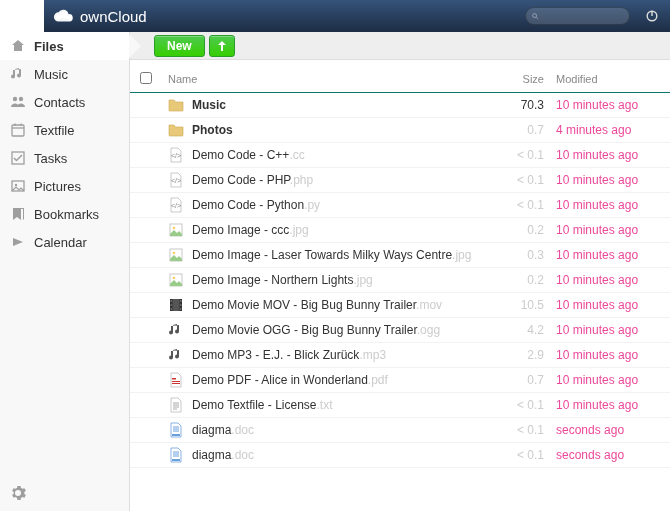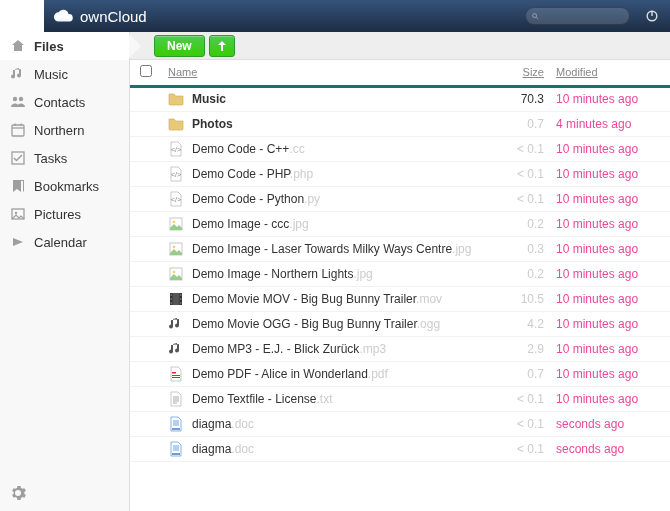--- a/index.html
+++ b/index.html
@@ -13,27 +13,27 @@
 .search-input { background: transparent; border: none; outline: none; color: #fff; font-size: 11px; width: 80px; margin-left: 4px; }
 .power-btn { margin-left: 12px; width: 20px; height: 20px; display: flex; align-items: center; justify-content: center; cursor: pointer; }
 .body-layout { display: flex; height: calc(511px - 32px); }
 .sidebar { width: 130px; background: #f8f8f8; border-right: 1px solid #ddd; position: relative; }
 .sidebar-item { display: flex; align-items: center; height: 28px; padding: 0 10px; color: #333; cursor: pointer; font-size: 13px; gap: 8px; }
 .sidebar-item.active { background: #fff; font-weight: bold; position: relative; }
 .sidebar-item.active::after { content: ""; position: absolute; right: -12px; top: 2px; width: 0; height: 0; border-top: 12px solid transparent; border-bottom: 12px solid transparent; border-left: 12px solid #f8f8f8; z-index: 5; }
 .sidebar-icon { width: 16px; height: 16px; display: flex; align-items: center; justify-content: center; opacity: 0.55; }
 .sidebar-footer { position: absolute; bottom: 8px; left: 10px; }
 .settings-btn { width: 18px; height: 18px; cursor: pointer; opacity: 0.55; }
-.main { flex: 1; display: flex; flex-direction: column; overflow: hidden; background: #fff; }
+.main { flex: 1; display: flex; flex-direction: column; overflow: hidden; background: #fff; gap: 6px; }
 .controls { height: 28px; background: #eee; border-bottom: 1px solid #ddd; display: flex; align-items: center; padding-left: 24px; gap: 4px; }
 .btn-new { background: linear-gradient(#4eca4e, #37ce02); color: #fff; font-weight: bold; font-size: 12px; height: 22px; border: 1px solid #2a9c2a; border-radius: 3px; padding: 0 12px; display: flex; align-items: center; cursor: pointer; box-shadow: inset 0 1px rgba(255,255,255,0.3); }
 .btn-upload { background: linear-gradient(#4eca4e, #37ce02); border: 1px solid #2a9c2a; border-radius: 3px; height: 22px; width: 26px; display: flex; align-items: center; justify-content: center; cursor: pointer; box-shadow: inset 0 1px rgba(255,255,255,0.3); }
 .table-container { flex: 1; overflow-y: auto; }
 table { width: 100%; border-collapse: collapse; }
-thead th { text-align: left; font-weight: normal; color: #888; font-size: 11px; height: 26px; border-bottom: 3px solid #0f766e; padding: 0 6px; text-decoration: underline; }
+thead th { text-align: left; font-weight: normal; color: #888; font-size: 11px; height: 26px; border-bottom: 1px solid #0f766e; padding: 0 6px; }
 thead th.col-check { width: 32px; text-align: center; }
 thead th.col-size { width: 60px; text-align: right; }
 thead th.col-mod { width: 120px; }
 tbody td { height: 25px; border-bottom: 1px solid #f2f2f2; padding: 0 6px; font-size: 12px; vertical-align: middle; }
 tbody td.col-check { text-align: center; }
 tbody td.col-size { text-align: right; color: #aaa; }
 tbody td.col-mod { color: #ec4899; }
 .file-icon-cell { display: flex; align-items: center; gap: 8px; }
 .file-icon { width: 16px; height: 16px; flex-shrink: 0; }
 .ext { color: #ccc; }
@@ -102,45 +102,45 @@
             </svg>
           </span>
           <span>Contacts</span>
         </div>
         <div class="sidebar-item">
           <span class="sidebar-icon">
             <svg width="16" height="16" viewBox="0 0 16 16">
               <use href="#ico-calendar"></use>
             </svg>
           </span>
-          <span>Northern</span>
+          <span>Textfile</span>
         </div>
         <div class="sidebar-item">
           <span class="sidebar-icon">
             <svg width="16" height="16" viewBox="0 0 16 16">
               <use href="#ico-tasks"></use>
             </svg>
           </span>
           <span>Tasks</span>
         </div>
         <div class="sidebar-item">
           <span class="sidebar-icon">
             <svg width="16" height="16" viewBox="0 0 16 16">
+              <use href="#ico-pictures"></use>
+            </svg>
+          </span>
+          <span>Pictures</span>
+        </div>
+        <div class="sidebar-item">
+          <span class="sidebar-icon">
+            <svg width="16" height="16" viewBox="0 0 16 16">
               <use href="#ico-bookmarks"></use>
             </svg>
           </span>
           <span>Bookmarks</span>
-        </div>
-        <div class="sidebar-item">
-          <span class="sidebar-icon">
-            <svg width="16" height="16" viewBox="0 0 16 16">
-              <use href="#ico-pictures"></use>
-            </svg>
-          </span>
-          <span>Pictures</span>
         </div>
         <div class="sidebar-item">
           <span class="sidebar-icon">
             <svg width="16" height="16" viewBox="0 0 16 16">
               <use href="#ico-impress"></use>
             </svg>
           </span>
           <span>Calendar</span>
         </div>
       </div>

